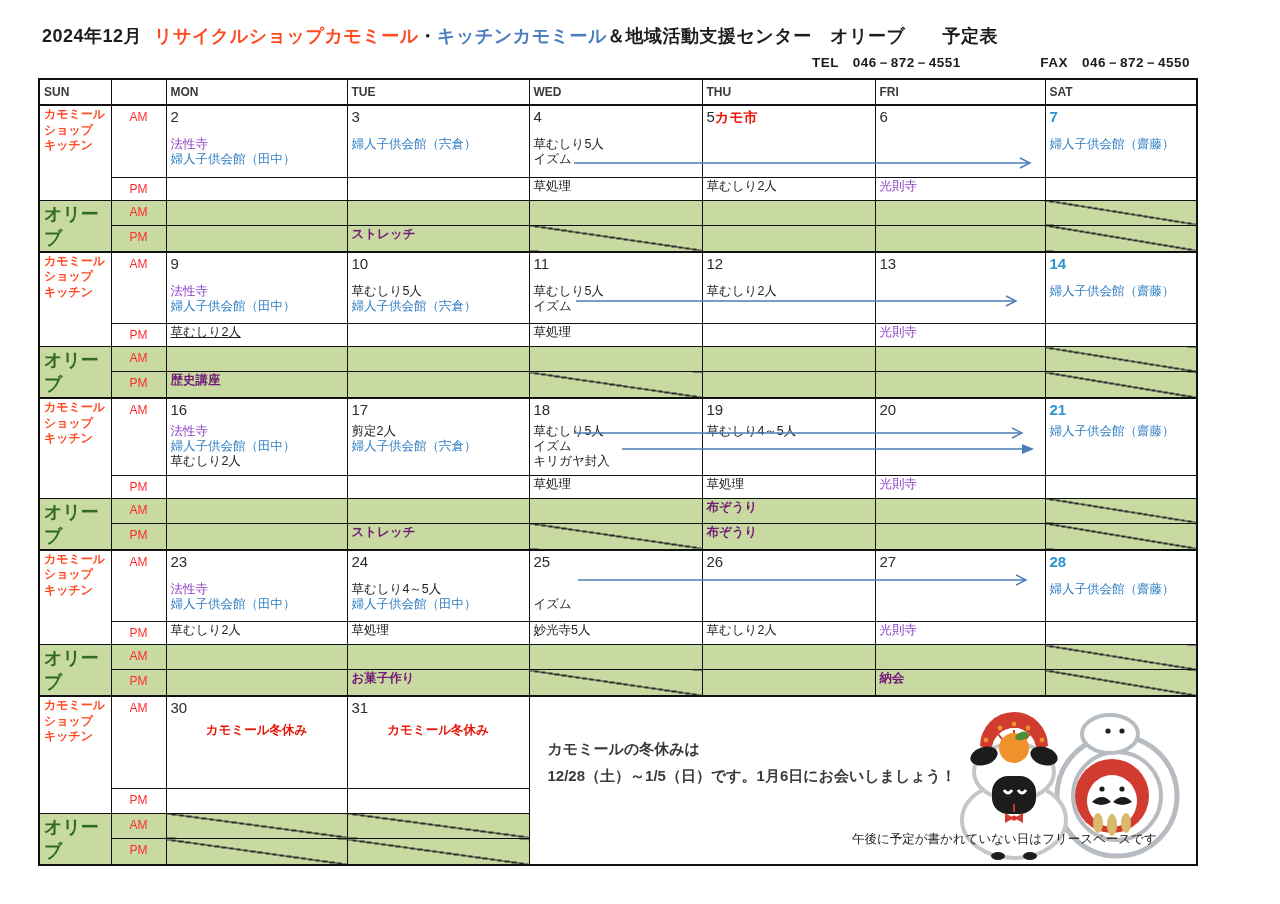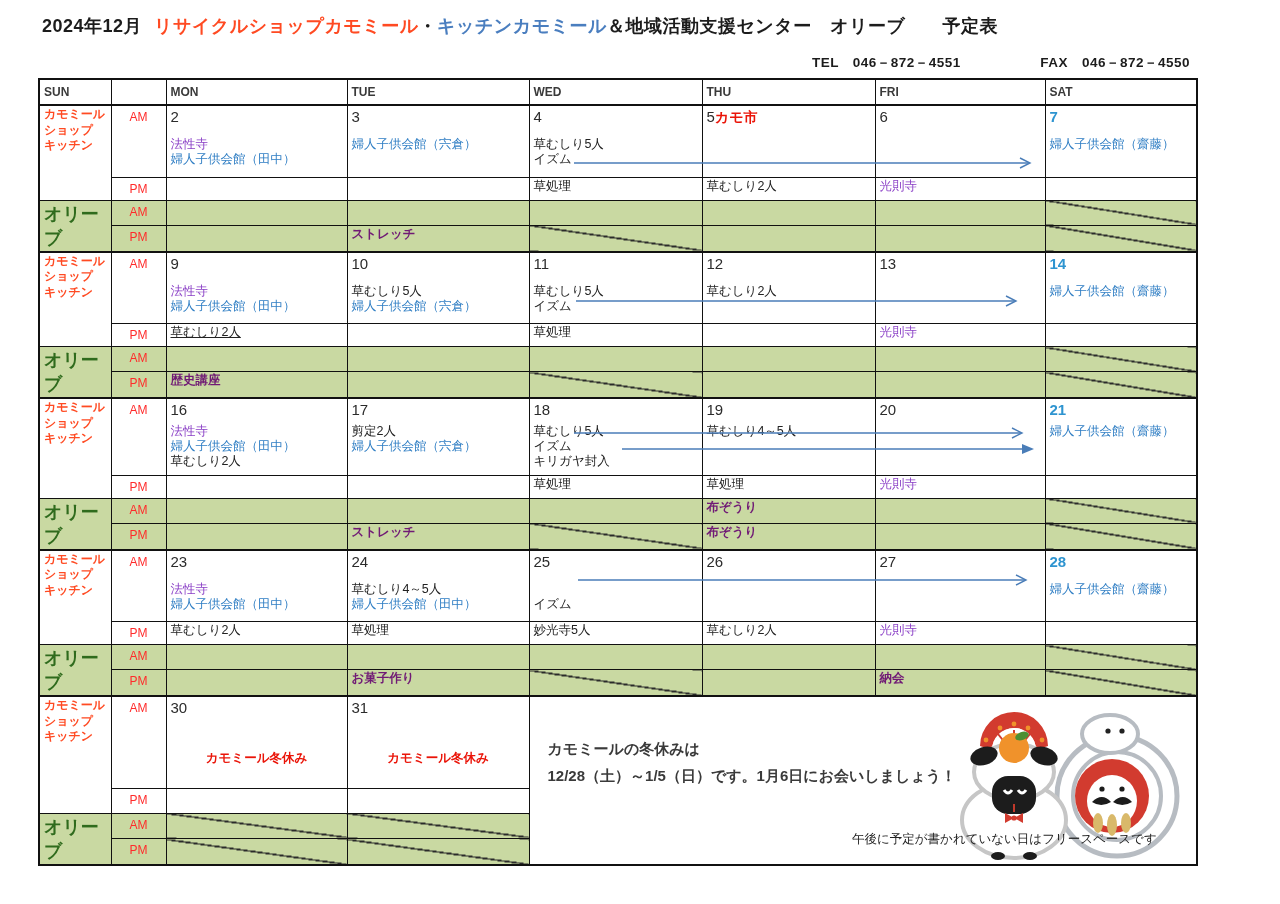--- a/index.html
+++ b/index.html
@@ -1,19 +1,19 @@
 <!DOCTYPE html>
 <html><head>
 <meta charset="utf-8">
 <style>
   html,body{margin:0;padding:0;background:#fff;}
   .sheet{position:relative;width:1280px;height:904px;background:#fff;
          font-family:"Liberation Sans","DejaVu Sans",sans-serif;color:#1c1c1c;overflow:hidden;}
   
-  .title{position:absolute;left:42px;top:14px;font-size:18px;font-weight:bold;letter-spacing:.5px;white-space:nowrap;}
+  .title{position:absolute;left:42px;top:24px;font-size:18px;font-weight:bold;letter-spacing:.5px;white-space:nowrap;}
   .title .t-month{color:#1c1c1c;margin-right:12px;}
   .title .t-shop{color:#ff4a22;}
   .title .t-dot{color:#1c1c1c;}
   .title .t-kitchen{color:#4a7ebf;}
   .title .t-rest{color:#1c1c1c;}
   .contact{position:absolute;top:54px;left:812px;width:378px;display:flex;justify-content:space-between;
            font-size:13.5px;font-weight:600;letter-spacing:.5px;}
   
   table.cal{position:absolute;left:38px;top:78px;border-collapse:collapse;table-layout:fixed;
             border:2px solid #111;}
@@ -38,21 +38,21 @@
   tr.w3 td.am .date{margin-bottom:4px;}
   td.am5 .date{margin-bottom:0;}
   .date.sat{color:#2e94d0;font-weight:600;}
   .e{font-size:12.5px;line-height:15px;color:#222;white-space:nowrap;}
   .e.blue{color:#2f7ec4;}
   .e.purple{color:#8a3fc6;}
   .e.red{color:#701a75;font-weight:bold;}
   .e.ul{text-decoration:underline;}
   .sp{height:15px;}
   .datenote{display:inline-block;color:#ea1408;font-weight:bold;font-size:14px;vertical-align:top;}
-  .holiday{margin-top:32px;text-align:center;color:#ea1408;font-weight:bold;font-size:12.5px;}
+  .holiday{margin-top:4px;text-align:center;color:#ea1408;font-weight:bold;font-size:12.5px;}
   
   td.merged{position:relative;vertical-align:top;}
   .notice{position:absolute;left:18px;top:38px;font-size:15px;font-weight:bold;color:#3a3a3a;line-height:1.8;white-space:nowrap;}
   .illus{position:absolute;right:6px;bottom:2px;}
   
   .arrow{position:absolute;pointer-events:none;}
   
   .footnote{position:absolute;left:852px;top:831px;font-size:12.5px;font-weight:500;color:#222;}
 </style>
 </head>

